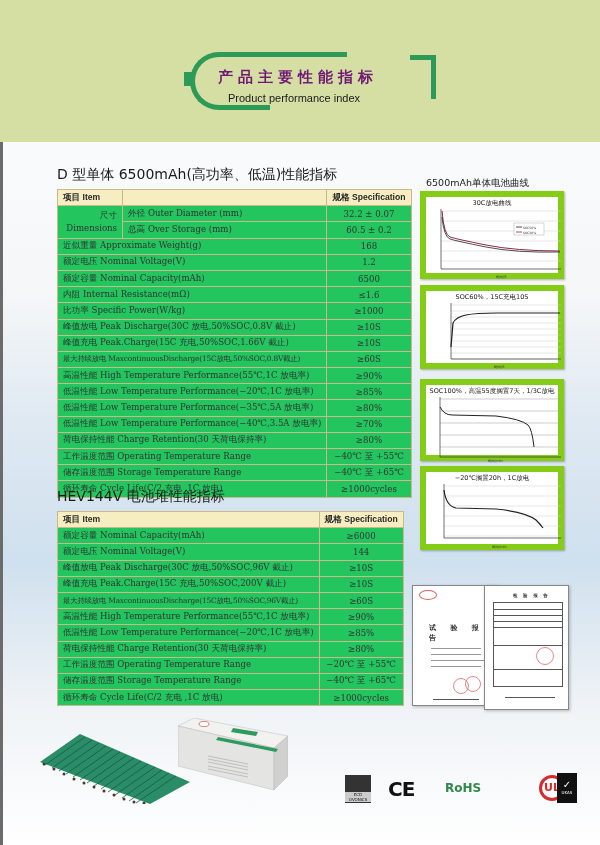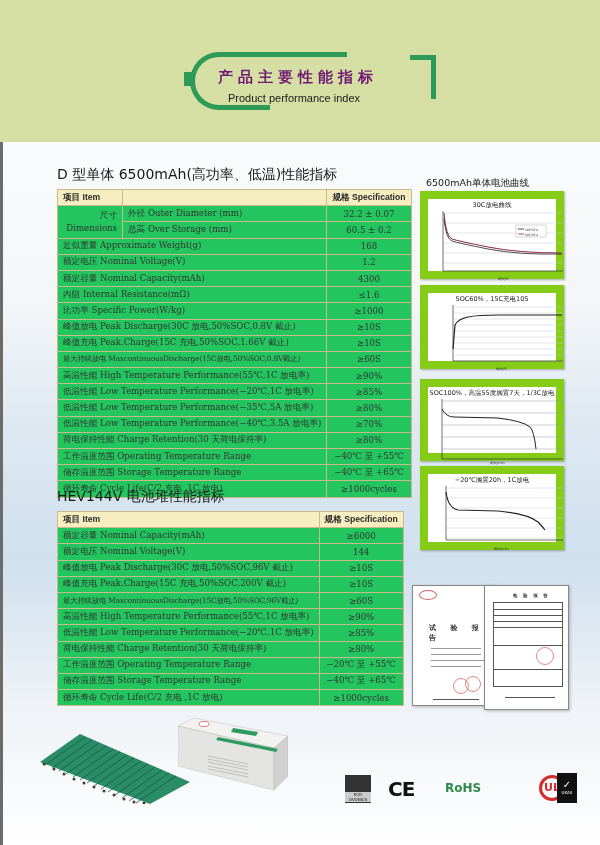--- a/index.html
+++ b/index.html
@@ -50,21 +50,21 @@
     background: #f6eec0; font-family: "Liberation Sans", sans-serif; font-weight: bold; color: #2a2a2a;
   }
   table.spec td.dim { line-height: 13px; text-align: right; }
 
   .chart-title {
     position: absolute; left: 426px; top: 177px; font-family: "DejaVu Sans", sans-serif;
     font-size: 9.5px; color: #222;
   }
   .chart-box {
     position: absolute; left: 420px; width: 144px; background: #ffffff;
-    border: 8px solid #84cc16; box-shadow: 1px 1px 2px rgba(0,0,0,.3);
+    border: 6px solid #84cc16; box-shadow: 1px 1px 2px rgba(0,0,0,.3);
   }
   .chart-box .ct {
     position: absolute; top: 2px; left: 0; width: 100%; text-align: center;
     font-family: "DejaVu Sans", sans-serif; font-size: 6.5px; color: #222;
   }
   .chart-box svg { position: absolute; left: 0; top: 0; }
 
   .cert {
     position: absolute; background: #fff; border: 1px solid #888; box-shadow: 1px 1px 3px rgba(0,0,0,.25);
   }
@@ -129,21 +129,21 @@
   <tr>
         <td colspan="2">近似重量 Approximate Weight(g)</td>
         <td class="val">168</td>
       </tr>
   <tr>
         <td colspan="2">额定电压 Nominal Voltage(V)</td>
         <td class="val">1.2</td>
       </tr>
   <tr>
         <td colspan="2">额定容量 Nominal Capacity(mAh)</td>
-        <td class="val">4300</td>
+        <td class="val">6500</td>
       </tr>
   <tr>
         <td colspan="2">内阻 Internal Resistance(mΩ)</td>
         <td class="val">≤1.6</td>
       </tr>
   <tr>
         <td colspan="2">比功率 Specific Power(W/kg)</td>
         <td class="val">≥1000</td>
       </tr>
   <tr>

